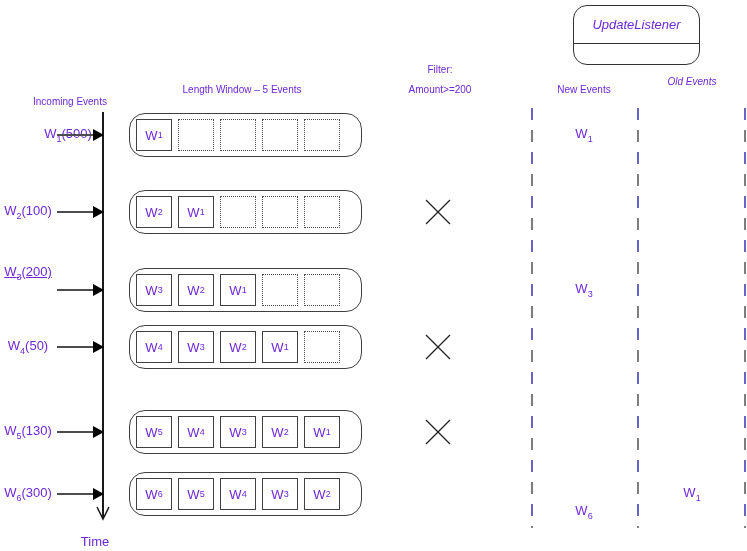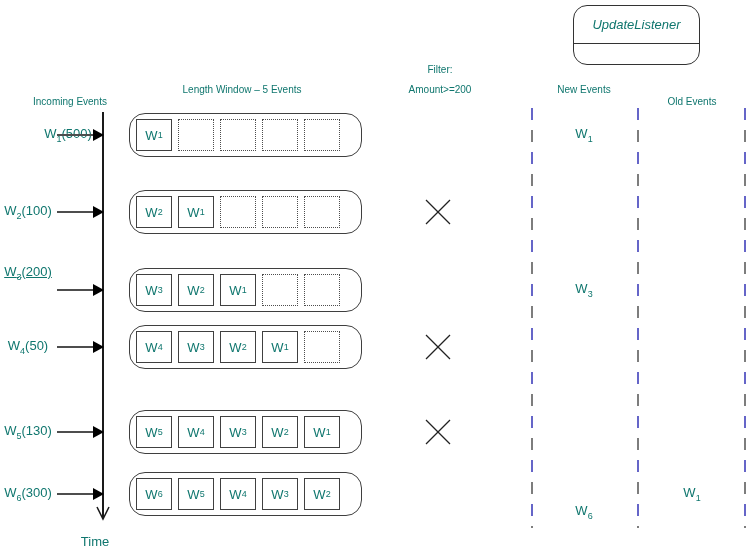--- a/index.html
+++ b/index.html
@@ -1,18 +1,18 @@
 <!DOCTYPE html>
 <html><head>
 <meta charset="utf-8">
 <style>
   html,body{margin:0;padding:0;background:#fff;}
   .canvas{
     position:relative;width:747px;height:551px;background:#ffffff;overflow:hidden;
-    font-family:"Liberation Sans",sans-serif;color:#0f766e;
+    font-family:"Liberation Sans",sans-serif;color:#6d28d9;
   }
   .hdr{position:absolute;font-size:10px;text-align:center;line-height:20px;white-space:nowrap;}
   
   .listener-box{position:absolute;left:573px;top:5px;width:127px;height:60px;
     border:1.5px solid #333;border-radius:14px;background:#fff;box-sizing:border-box;}
   .listener-title{position:absolute;left:0;top:0;width:100%;height:37px;display:flex;
     align-items:center;justify-content:center;font-size:13px;font-style:italic;}
   .listener-divider{position:absolute;left:0;top:37px;width:100%;height:0;border-top:1.5px solid #333;}
   
   .dash-line{position:absolute;top:108px;width:2px;height:420px;}
@@ -45,21 +45,21 @@
     <div class="listener-divider"></div>
   </div>
 
   <div class="hdr" style="left:14px;top:92px;width:112px;">Incoming Events</div>
   <div class="hdr" style="left:140px;top:80px;width:204px;">Length Window – 5 Events</div>
   <div class="hdr" style="left:388px;top:60px;width:104px;">
     <div>Filter:</div>
     <div>Amount&gt;=200</div>
   </div>
   <div class="hdr" style="left:534px;top:80px;width:100px;">New Events</div>
-  <div class="hdr" style="left:642px;top:92px;width:100px;">Old Events</div>
+  <div class="hdr" style="left:642px;top:72px;width:100px;font-style:italic;">Old Events</div>
 
   <div class="dash-line" style="left: 531px; background: repeating-linear-gradient(rgb(101, 101, 200) 0px, rgb(101, 101, 200) 12px, transparent 12px, transparent 22px, rgb(125, 125, 125) 22px, rgb(125, 125, 125) 34px, transparent 34px, transparent 44px);"></div>
   <div class="dash-line" style="left: 637px; background: repeating-linear-gradient(rgb(101, 101, 200) 0px, rgb(101, 101, 200) 12px, transparent 12px, transparent 22px, rgb(125, 125, 125) 22px, rgb(125, 125, 125) 34px, transparent 34px, transparent 44px);"></div>
   <div class="dash-line" style="left: 744px; background: repeating-linear-gradient(rgb(101, 101, 200) 0px, rgb(101, 101, 200) 12px, transparent 12px, transparent 22px, rgb(125, 125, 125) 22px, rgb(125, 125, 125) 34px, transparent 34px, transparent 44px);"></div>
 
   <div class="timeline-line"></div>
   <svg class="timeline-head" width="16" height="16">
     <polyline points="2,2 8,14 14,2" fill="none" stroke="#1a1a1a" stroke-width="1.5"></polyline>
   </svg>
   <div class="time-label">Time</div>

